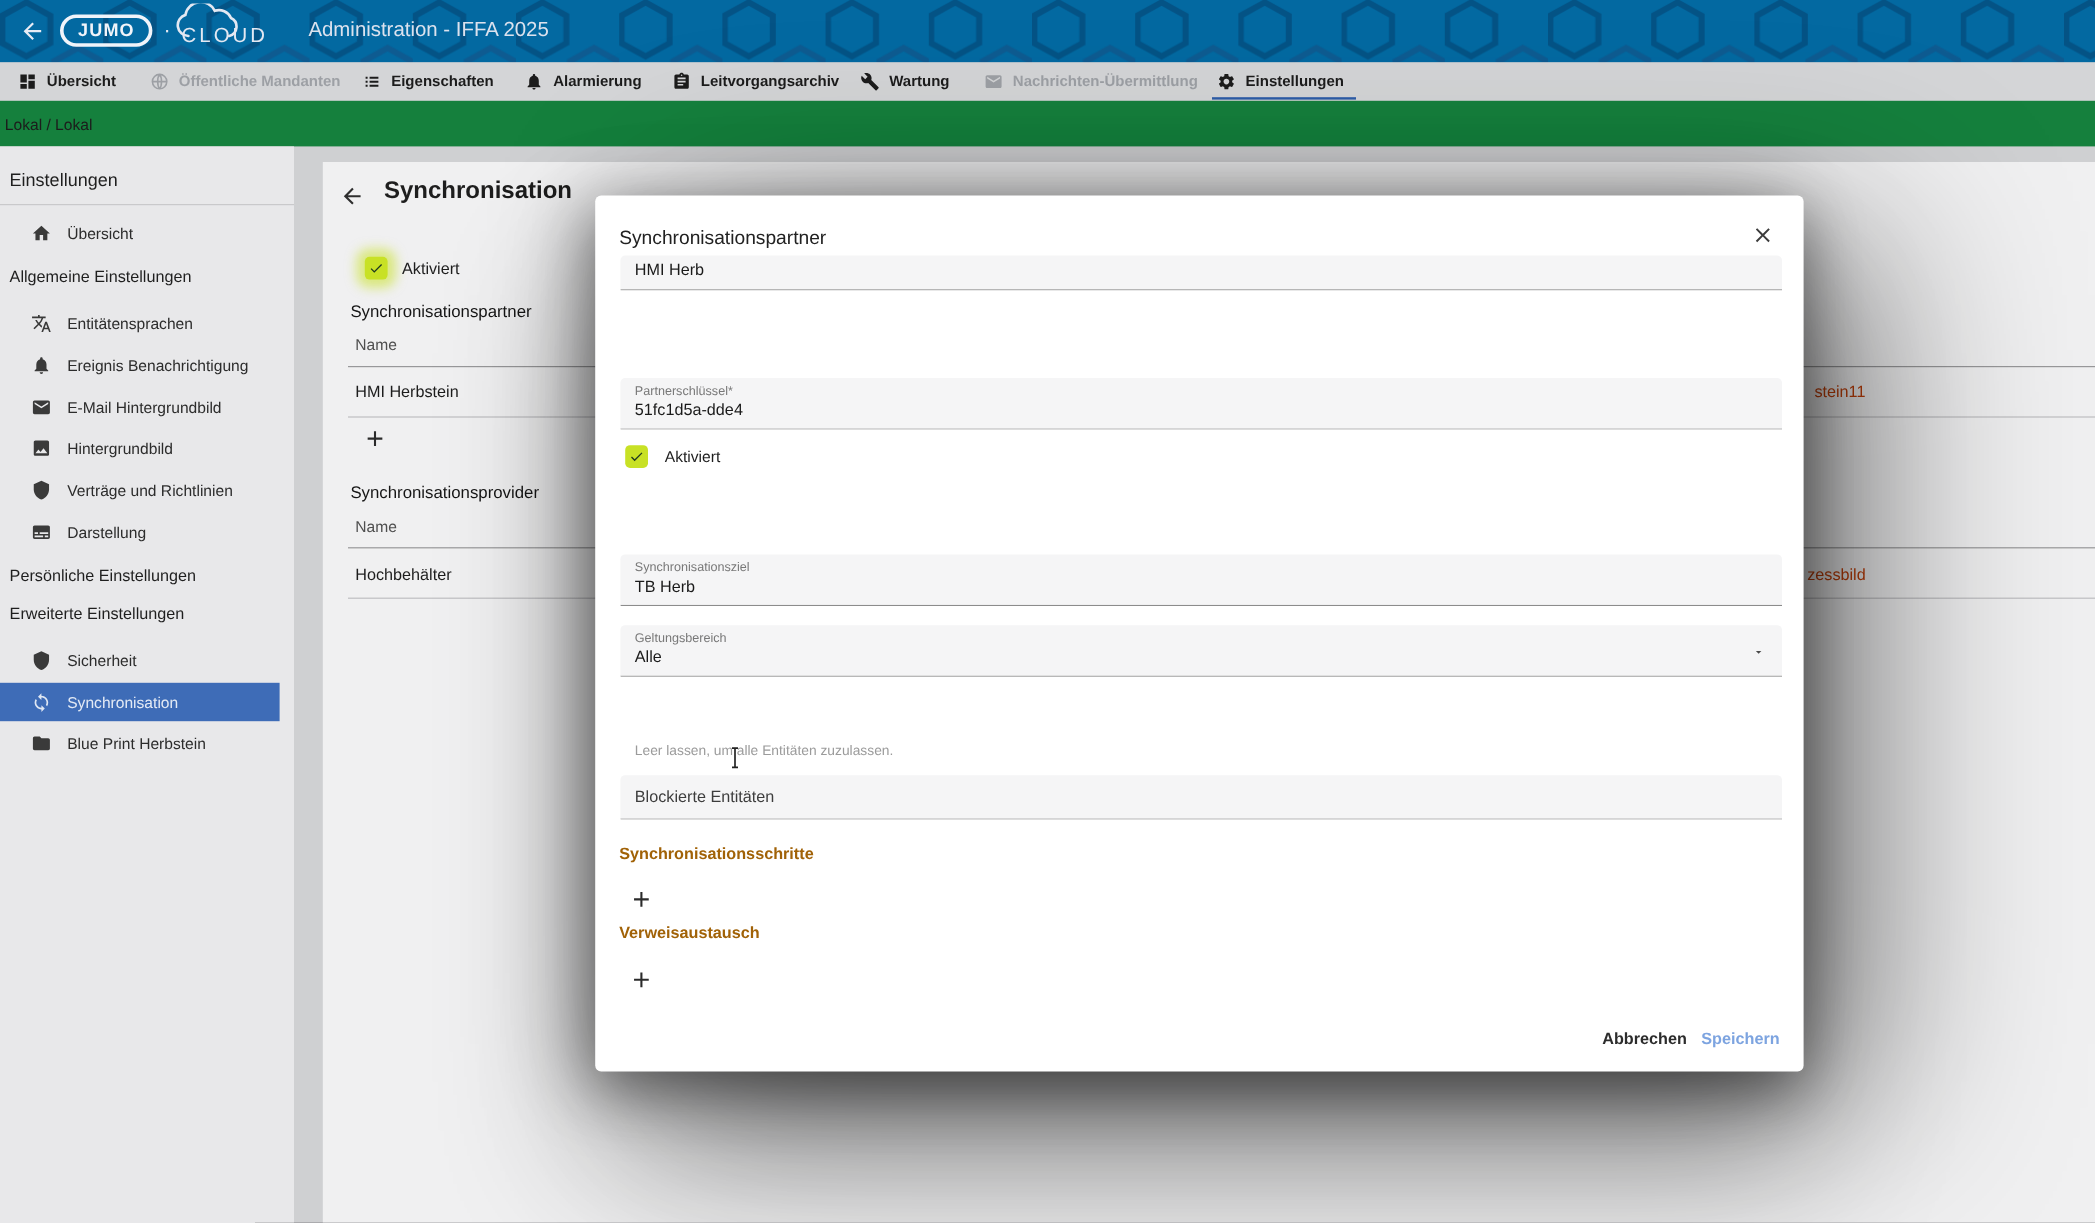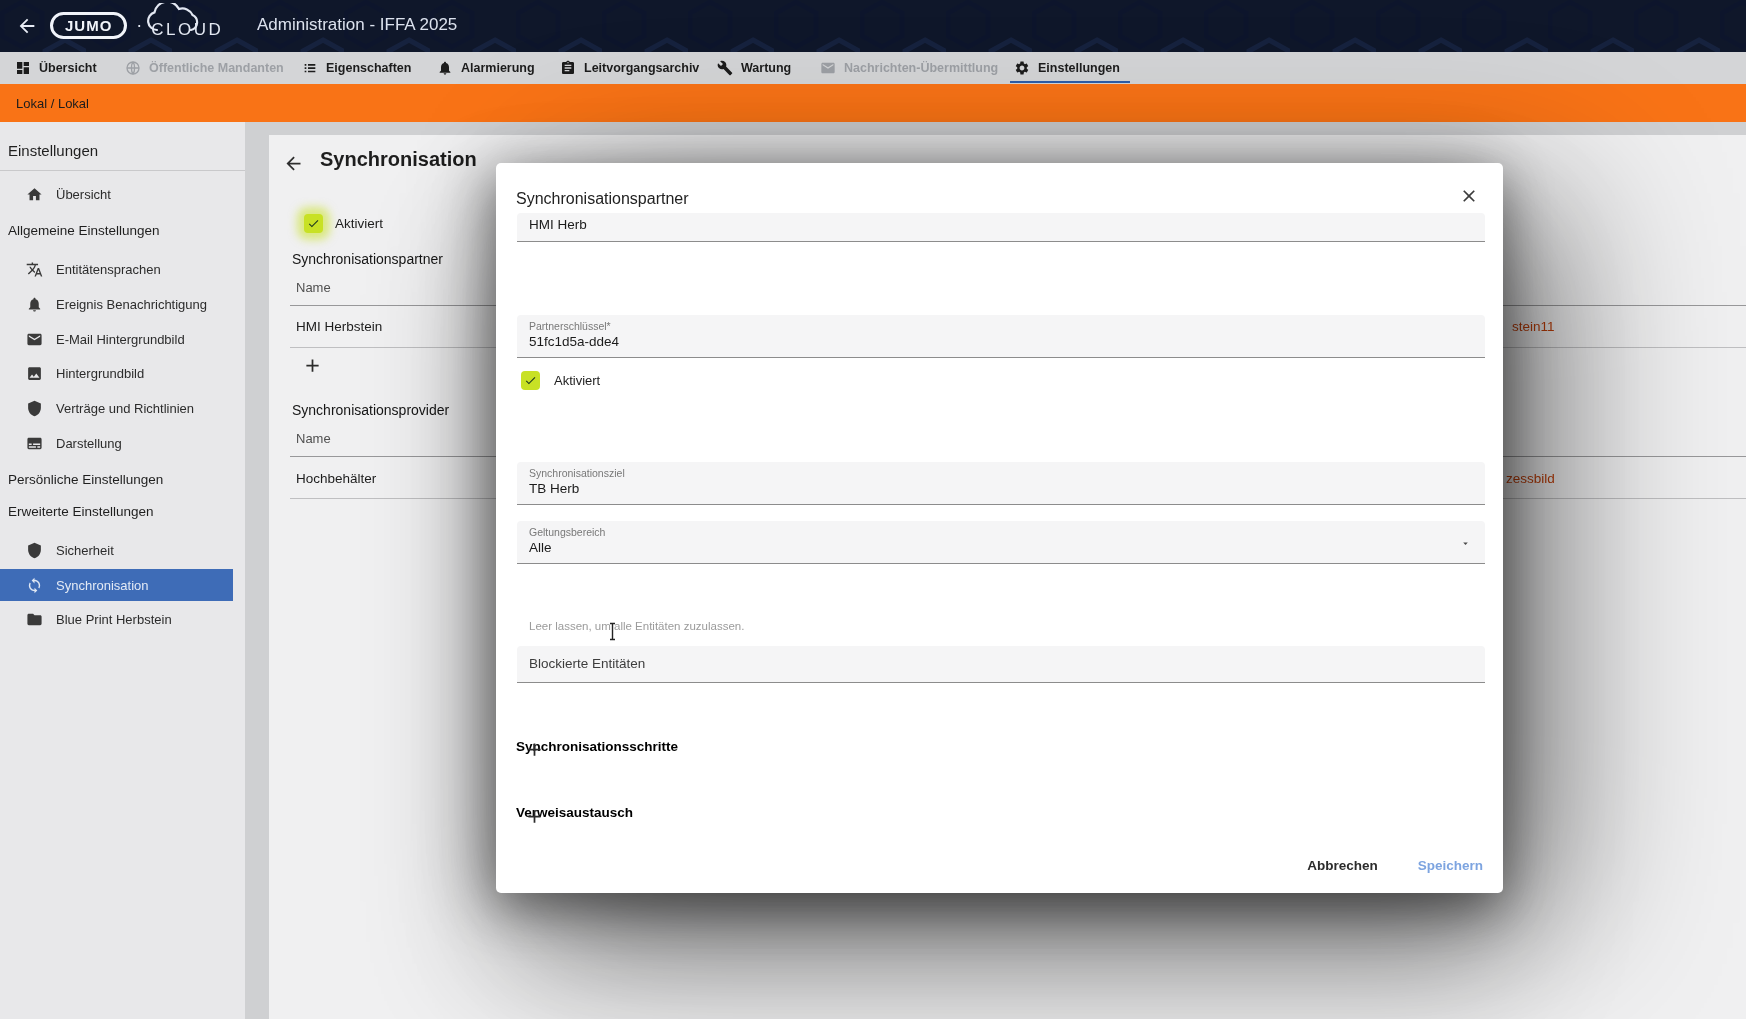--- a/index.html
+++ b/index.html
@@ -1,21 +1,21 @@
 <!DOCTYPE html>
 <html><head>
 <meta charset="utf-8">
 <style>
   html,body{margin:0;padding:0;background:#6f6f72;}
   .app{position:relative;width:1746px;height:1019px;overflow:hidden;
        font-family:"Liberation Sans",sans-serif;background:#cfd0d2;}
   svg{display:block;}
 
   
-  .hdr{position:absolute;left:0;top:0;width:100%;height:52px;background:#0f172a;overflow:hidden;}
+  .hdr{position:absolute;left:0;top:0;width:100%;height:52px;background:#0369a1;overflow:hidden;}
   .hexbg{position:absolute;inset:0;opacity:.55;}
   .hdr-back{position:absolute;left:16px;top:15px;width:22px;height:22px;color:#e8ecf5;cursor:pointer;}
   .logo{position:absolute;left:50px;top:10px;display:flex;align-items:center;gap:9px;}
   .jumo-pill{border:3px solid #f1f4fa;border-radius:16px;padding:2px 12px;font-weight:700;
              font-size:15px;letter-spacing:1px;color:#f1f4fa;}
   .brand-sep{color:#e3e8f2;font-size:18px;}
   .cloud-wrap{position:relative;padding-top:10px;}
   .cloud-svg{position:absolute;left:-6px;top:-7px;color:#e3e8f2;}
   .cloud-word{font-size:17px;letter-spacing:2.5px;color:#e3e8f2;font-weight:400;}
   .hdr-title{position:absolute;left:257px;top:15px;font-size:17px;color:#dce2ee;}
@@ -23,22 +23,22 @@
   
   .nav{position:absolute;top:52px;left:0;width:100%;height:32px;background:#d4d5d7;}
   .tab{position:absolute;top:0;height:32px;display:flex;align-items:center;gap:8px;
        font-size:12.5px;font-weight:700;color:#1c1c1c;cursor:pointer;}
   .tab .tic{width:16px;height:16px;color:inherit;}
   .tab .tic svg{width:16px;height:16px;}
   .tab.dis{color:#9da0a5;}
   .tab.act::after{content:"";position:absolute;left:-4px;right:-10px;bottom:1px;height:2px;background:#2d5da8;}
 
   
-  .crumb{position:absolute;top:84px;left:0;width:100%;height:38px;background:#f97316;
-         display:flex;align-items:center;padding-left:16px;box-sizing:border-box;
+  .crumb{position:absolute;top:84px;left:0;width:100%;height:38px;background:#15803d;
+         display:flex;align-items:center;padding-left:4px;box-sizing:border-box;
          font-size:13px;color:#1c1c1c;}
 
   
   .sb{position:absolute;left:0;top:122px;width:245px;bottom:0;background:#e8e8ea;}
   .sb-head{position:absolute;top:20px;left:8px;font-size:15px;color:#1f1f1f;}
   .sb-div{position:absolute;top:48px;left:0;right:0;border-top:1px solid #c9c9cb;}
   .srow{position:absolute;left:0;right:12px;height:30px;display:flex;align-items:center;gap:13px;
         padding-left:26px;font-size:13px;color:#2c2c2c;box-sizing:border-box;cursor:pointer;}
   .srow .sic{width:17px;height:17px;flex:none;color:#3a3a3a;}
   .srow .sic svg{width:17px;height:17px;}
@@ -78,23 +78,23 @@
   .mfld .vl{position:absolute;top:19px;left:12px;font-size:13.5px;color:#1b1b1b;}
   .mclip{height:29px;overflow:hidden;}
   .mclip .vl{top:4px;}
   .m-empty{height:37px;}
   .m-empty .plb{position:absolute;left:12px;top:0;line-height:36px;font-size:13.5px;color:#3d3d3d;}
   .dd-arrow{position:absolute;right:14px;top:17px;width:11px;height:11px;color:#4a4a4a;cursor:pointer;}
   .m-chkrow{position:absolute;left:25px;top:208px;display:flex;align-items:center;gap:14px;
             font-size:13px;color:#1e1e1e;}
   .m-hint{position:absolute;left:33px;top:457px;font-size:11.5px;color:#9b9b9b;}
   .m-cursor{position:absolute;left:112px;top:459px;}
-  .m-sec{position:absolute;left:20px;font-size:13.5px;font-weight:700;color:#000000;margin-top:35px;}
+  .m-sec{position:absolute;left:20px;font-size:13.5px;font-weight:700;color:#a16207;}
   .m-plus{position:absolute;left:28px;width:21px;height:21px;color:#2b2b2b;cursor:pointer;}
-  .m-actions{position:absolute;right:20px;bottom:20px;display:flex;gap:40px;align-items:center;}
+  .m-actions{position:absolute;right:20px;bottom:20px;display:flex;gap:12px;align-items:center;}
   .m-btn{font-size:13.5px;font-weight:700;cursor:pointer;}
   .m-btn.cancel{color:#2c2c2c;}
   .m-btn.save{color:#7da4e0;}
 </style>
 </head>
 <body>
 
 <div class="app">
 
   <div class="hdr">

